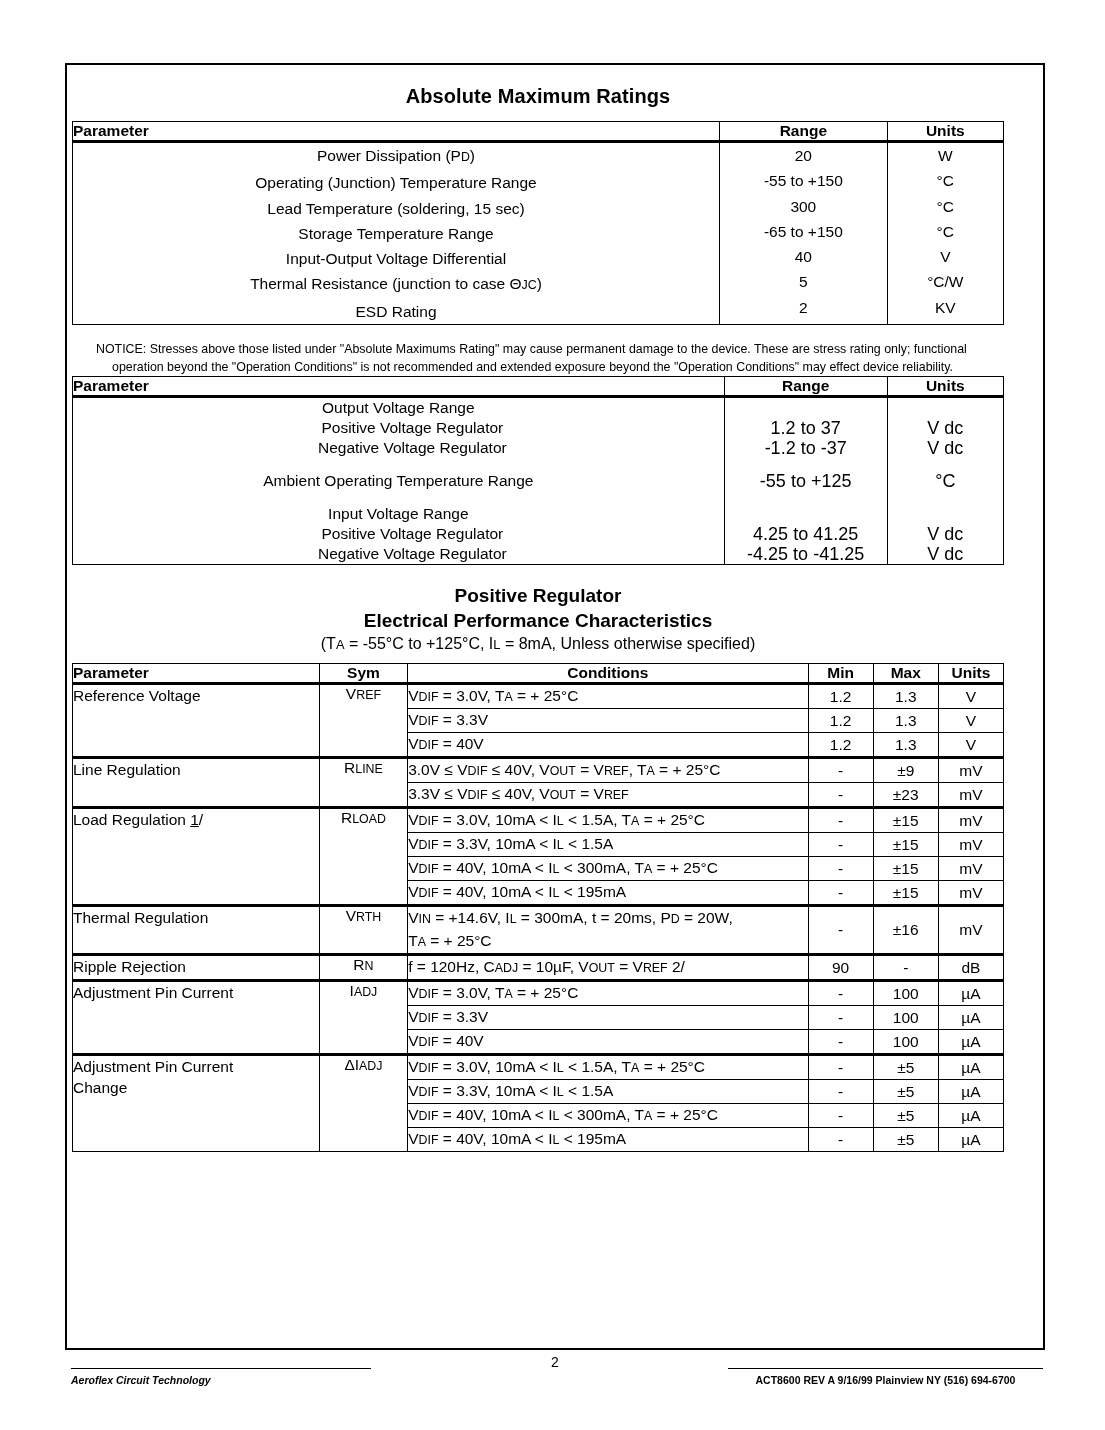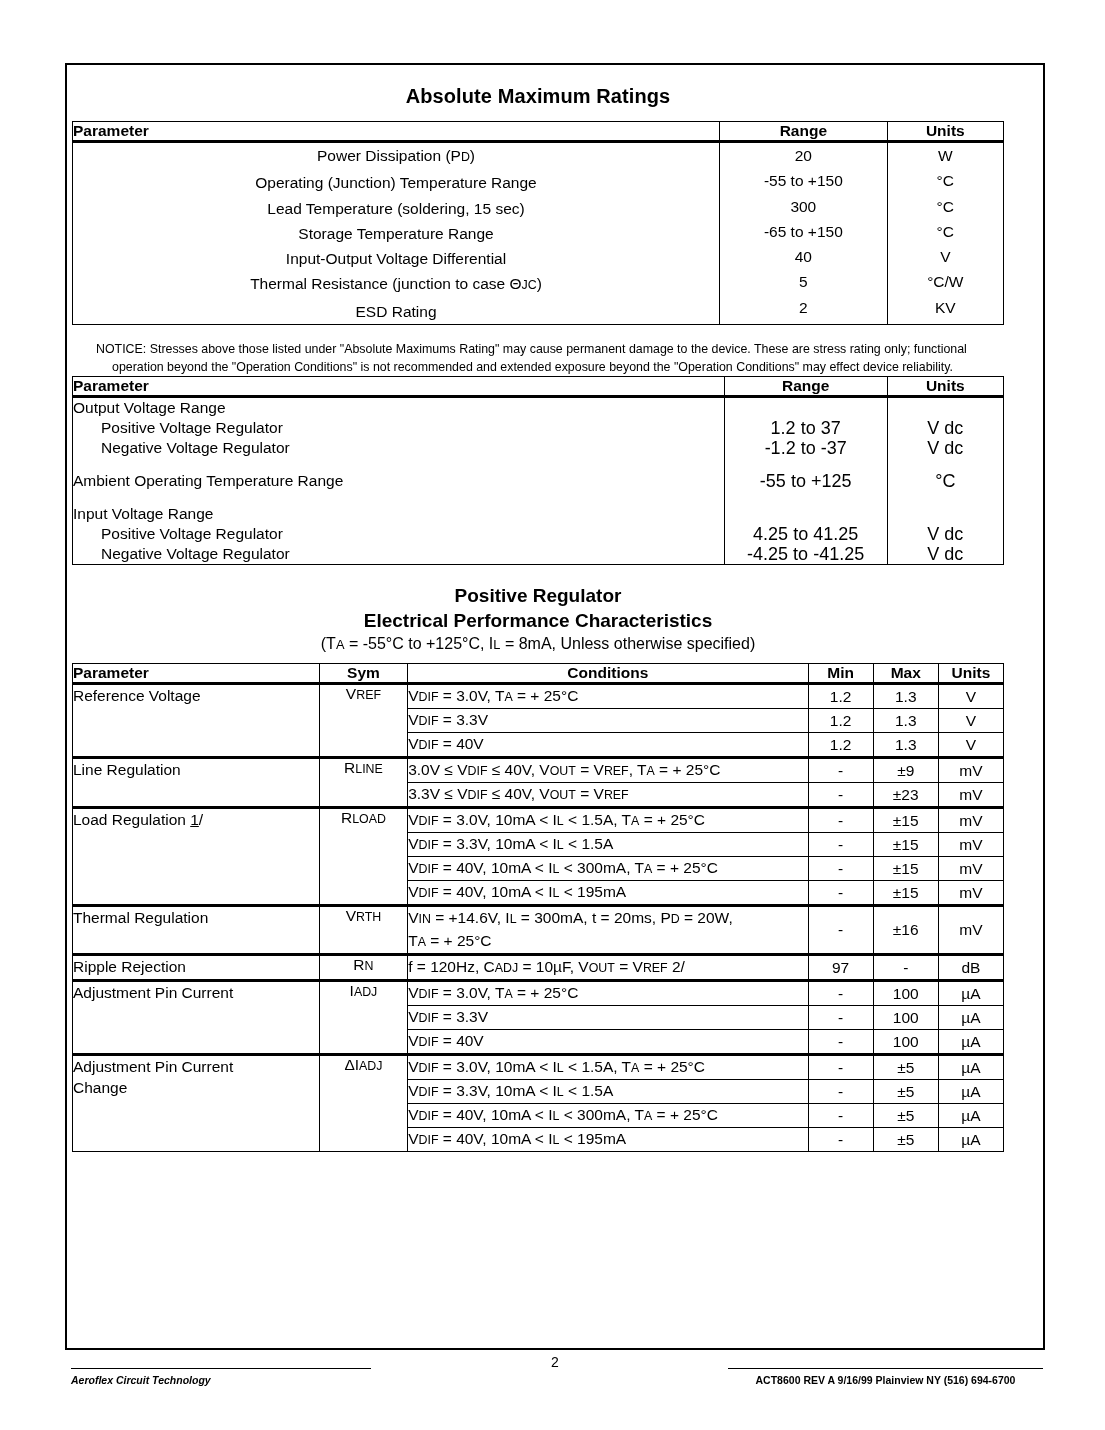--- a/index.html
+++ b/index.html
@@ -99,21 +99,21 @@
     font-size: 15.5px;
     padding: 8px 10px 10px 10px;
     line-height: 20px;
   }
   .roc-val {
     font-size: 18px;
     text-align: center;
     padding: 8px 6px 10px 6px;
     line-height: 20px;
   }
-  .roc-group { margin-bottom: 13px; }
+  .roc-group { margin-bottom: 13px; text-align: center; }
   .roc-group:last-child { margin-bottom: 0; }
   .roc-indent { padding-left: 28px; }
 
   
   .notice {
     font-size: 12.4px;
     line-height: 17.5px;
     margin: 16px 0 0 24px;
     padding-right: 8px;
     text-indent: -16px;
@@ -411,21 +411,21 @@
           <td class="epc-sym thick-top" rowspan="1">V<span class="sc">RTH</span></td>
           <td class="epc-cond thick-top">V<span class="sc">IN</span> = +14.6V, I<span class="sc">L</span> = 300mA, t = 20ms, P<span class="sc">D</span> = 20W,<br>T<span class="sc">A</span> = + 25°C</td>
           <td class="epc-num thick-top">-</td>
           <td class="epc-num thick-top">±16</td>
           <td class="epc-num thick-top">mV</td>
         </tr>
         <tr class="main-row">
           <td class="epc-param thick-top" rowspan="1">Ripple Rejection</td>
           <td class="epc-sym thick-top" rowspan="1">R<span class="sc">N</span></td>
           <td class="epc-cond thick-top">f = 120Hz, C<span class="sc">ADJ</span> = 10µF, V<span class="sc">OUT</span> = V<span class="sc">REF</span>  2/</td>
-          <td class="epc-num thick-top">97</td>
+          <td class="epc-num thick-top">90</td>
           <td class="epc-num thick-top">-</td>
           <td class="epc-num thick-top">dB</td>
         </tr>
         <tr class="main-row">
           <td class="epc-param thick-top" rowspan="3">Adjustment Pin Current</td>
           <td class="epc-sym thick-top" rowspan="3">I<span class="sc">ADJ</span></td>
           <td class="epc-cond thick-top">V<span class="sc">DIF</span> = 3.0V, T<span class="sc">A</span> = + 25°C</td>
           <td class="epc-num thick-top">-</td>
           <td class="epc-num thick-top">100</td>
           <td class="epc-num thick-top">µA</td>

